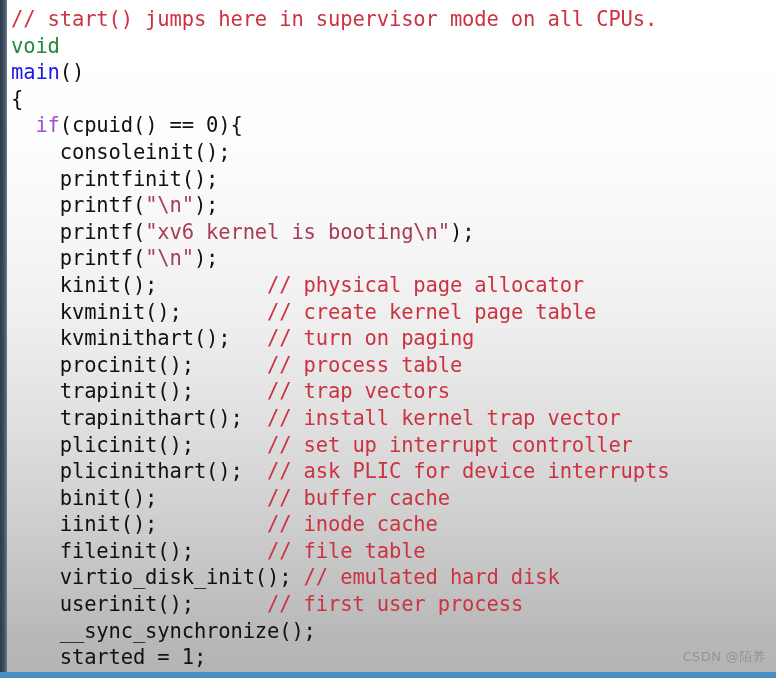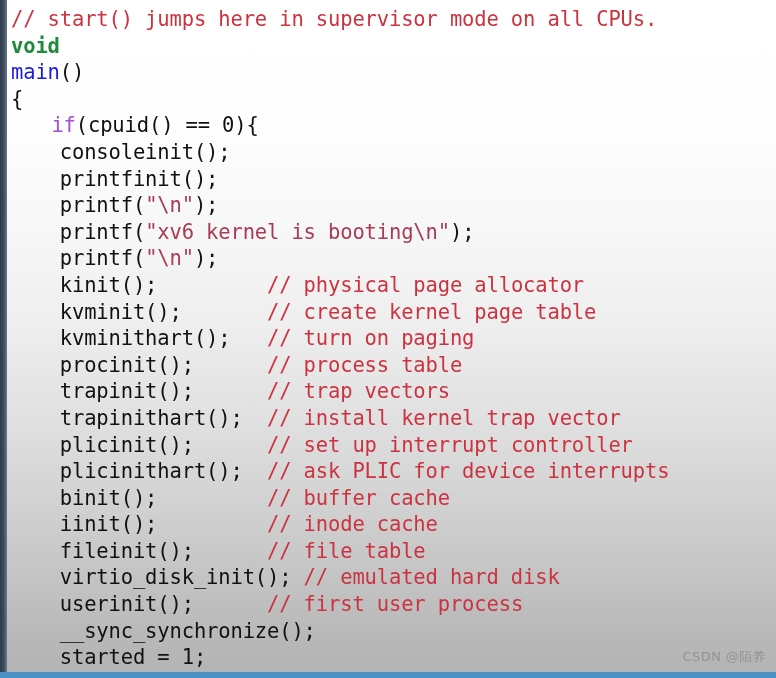--- a/index.html
+++ b/index.html
@@ -58,23 +58,23 @@
     -webkit-font-smoothing: antialiased;
   }
 
   .ln {
     display: block;
     height: 26.6px;
     white-space: pre;
   }
 
   .tok-comment  { color: #cc3340; }
-  .tok-type     { color: #1f8a3b; font-weight: bold; }
+  .tok-type     { color: #1f8a3b; }
   .tok-func     { color: #1a1ae6; margin-top: 41px; }
-  .tok-keyword  { color: #a44fd0; margin-left: 16px; }
+  .tok-keyword  { color: #a44fd0; }
   .tok-string   { color: #a93b55; }
   .tok-plain    { color: #111111; }
 
   #watermark {
     position: absolute;
     right: 10px;
     bottom: 12px;
     font-family: "DejaVu Sans", "Liberation Sans", sans-serif;
     font-size: 13px;
     color: #8d8d8d;

